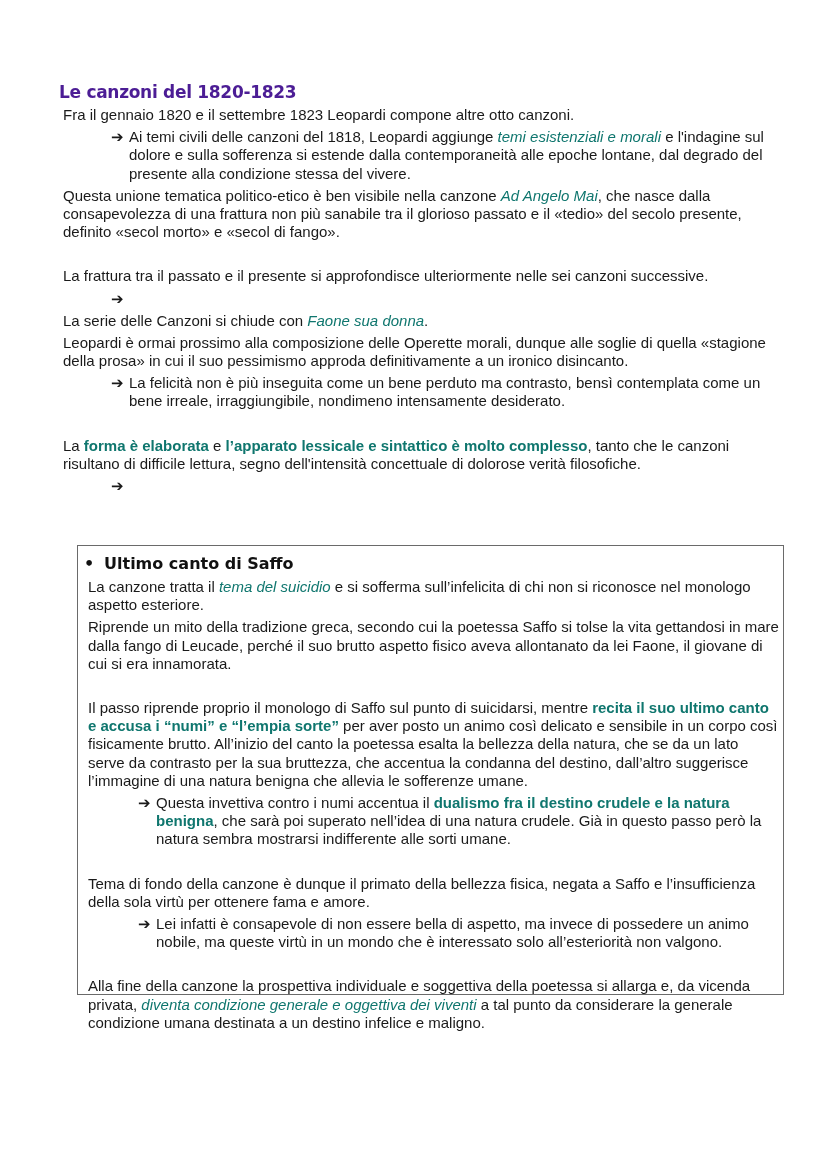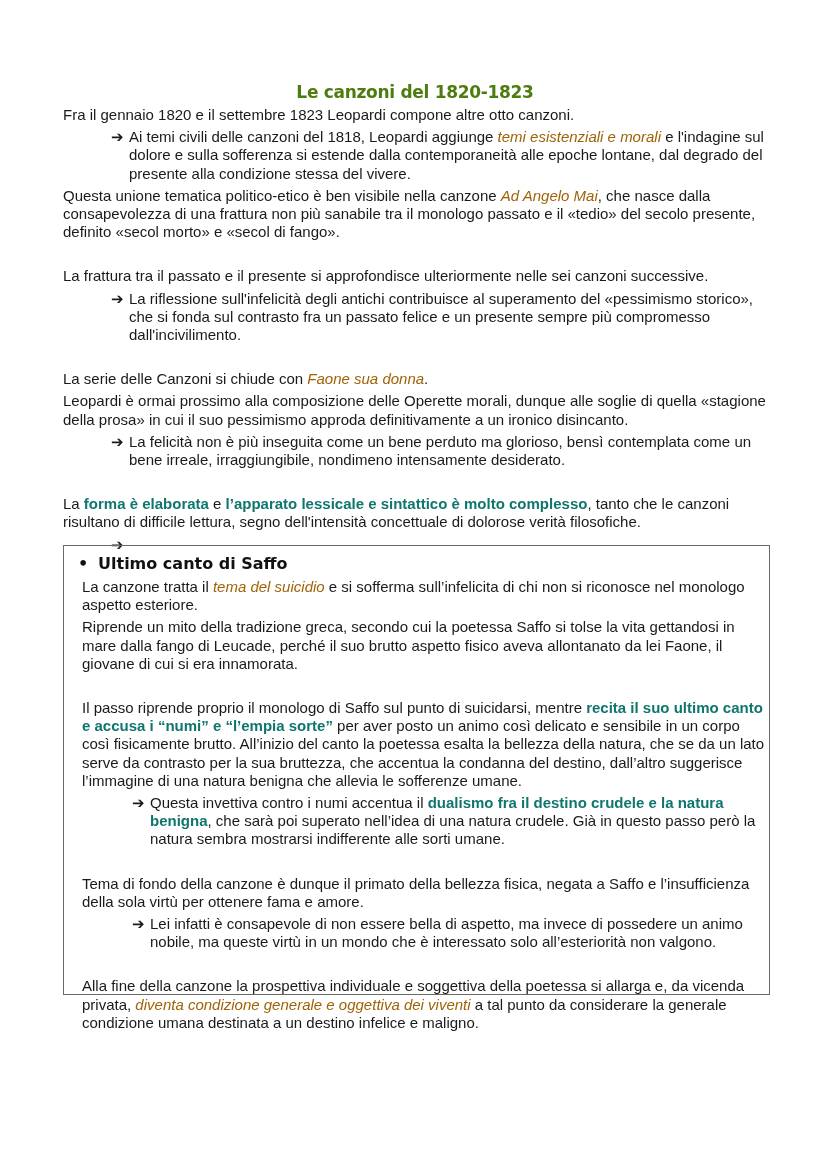--- a/index.html
+++ b/index.html
@@ -1,53 +1,53 @@
 <!DOCTYPE html>
 <html><head>
 <meta charset="utf-8">
 <style>
   html, body { margin: 0; padding: 0; background: #ffffff; }
   body { width: 828px; height: 1171px; position: relative; overflow: hidden;
          font-family: "Liberation Sans", sans-serif; color: #1a1a1a; }
   .page { position: absolute; left: 59px; top: 82px; width: 712px; }
   .h1 { font-family: "DejaVu Sans", sans-serif; font-weight: bold; font-size: 17px;
-        line-height: 20px; margin: 0; letter-spacing: -0.3px; color: #4d7c0f; text-align: center; }
+        line-height: 20px; margin: 0; letter-spacing: -0.3px; color: #4c1d95; }
   p { margin: 4px; font-size: 15px; line-height: 18.2px; }
   .arrow { position: relative; padding-left: 66px; }
   .arrow .ar { position: absolute; left: 48px; top: 0; }
-  .accent { color: #a16207; font-style: italic; }
+  .accent { color: #0f766e; font-style: italic; }
   b { font-weight: bold; color: #0f766e; }
   .gap { height: 18px; }
-  .box { position: absolute; left: 63px; top: 545px; width: 707px; height: 450px;
-         border: 1.5px solid #6a6a6a; box-sizing: border-box; padding: 8px 0 0 14px; }
+  .box { position: absolute; left: 77px; top: 545px; width: 707px; height: 450px;
+         border: 1.5px solid #6a6a6a; box-sizing: border-box; padding: 8px 0 0 6px; }
   .box .h2 { font-family: "DejaVu Sans", sans-serif; font-weight: bold; font-size: 16px;
              line-height: 20px; margin: 0 0 1px 0; color: #111; }
   .box .h2 .bullet { display: inline-block; width: 20px; }
   .box .arrow { padding-left: 68px; }
   .box .arrow .ar { left: 50px; }
 </style>
 </head>
 <body>
 
 <div class="page">
   <h1 class="h1">Le canzoni del 1820-1823</h1>
   <p>Fra il gennaio 1820 e il settembre 1823 Leopardi compone altre otto canzoni.</p>
 
   <p class="arrow"><span class="ar">➔</span><span>Ai temi civili delle canzoni del 1818, Leopardi aggiunge </span><span class="accent">temi esistenziali e morali</span><span> e l'indagine sul dolore e sulla sofferenza si estende dalla contemporaneità alle epoche lontane, dal degrado del presente alla condizione stessa del vivere.</span></p>
 
-  <p><span>Questa unione tematica politico-etico è ben visibile nella canzone </span><span class="accent">Ad Angelo Mai</span><span>, che nasce dalla consapevolezza di una frattura non più sanabile tra il monologo passato e il «tedio» del secolo presente, definito «secol morto» e «secol di fango».</span></p>
+  <p><span>Questa unione tematica politico-etico è ben visibile nella canzone </span><span class="accent">Ad Angelo Mai</span><span>, che nasce dalla consapevolezza di una frattura non più sanabile tra il glorioso passato e il «tedio» del secolo presente, definito «secol morto» e «secol di fango».</span></p>
 
   <div class="gap"></div>
   <p>La frattura tra il passato e il presente si approfondisce ulteriormente nelle sei canzoni successive.</p>
-  <p class="arrow"><span class="ar">➔</span><span>La riflessione sull'infelicità degli antichi contribuisce al superamento del «pessimismo storico», che si fonda sul contrasto fra un passato felice e un presente sempre più compromesso dall'incivilimento.</span></p>
+  <p class="arrow"><span class="ar">➔</span></p>
 
   <div class="gap"></div>
   <p><span>La serie delle Canzoni si chiude con </span><span class="accent">Faone sua donna</span><span>.</span></p>
   <p>Leopardi è ormai prossimo alla composizione delle Operette morali, dunque alle soglie di quella «stagione della prosa» in cui il suo pessimismo approda definitivamente a un ironico disincanto.</p>
-  <p class="arrow"><span class="ar">➔</span><span>La felicità non è più inseguita come un bene perduto ma glorioso, bensì contemplata come un bene irreale, irraggiungibile, nondimeno intensamente desiderato.</span></p>
+  <p class="arrow"><span class="ar">➔</span><span>La felicità non è più inseguita come un bene perduto ma contrasto, bensì contemplata come un bene irreale, irraggiungibile, nondimeno intensamente desiderato.</span></p>
 
   <div class="gap"></div>
   <p><span>La </span><b>forma è elaborata</b><span> e </span><b>l’apparato lessicale e sintattico è molto complesso</b><span>, tanto che le canzoni risultano di difficile lettura, segno dell'intensità concettuale di dolorose verità filosofiche.</span></p>
   <p class="arrow"><span class="ar">➔</span></p>
 </div>
 
 <div class="box">
   <h2 class="h2"><span class="bullet">•</span><span>Ultimo canto di Saffo</span></h2>
 
   <p><span>La canzone tratta il </span><span class="accent">tema del suicidio</span><span> e si sofferma sull’infelicita di chi non si riconosce nel monologo aspetto esteriore.</span></p>

